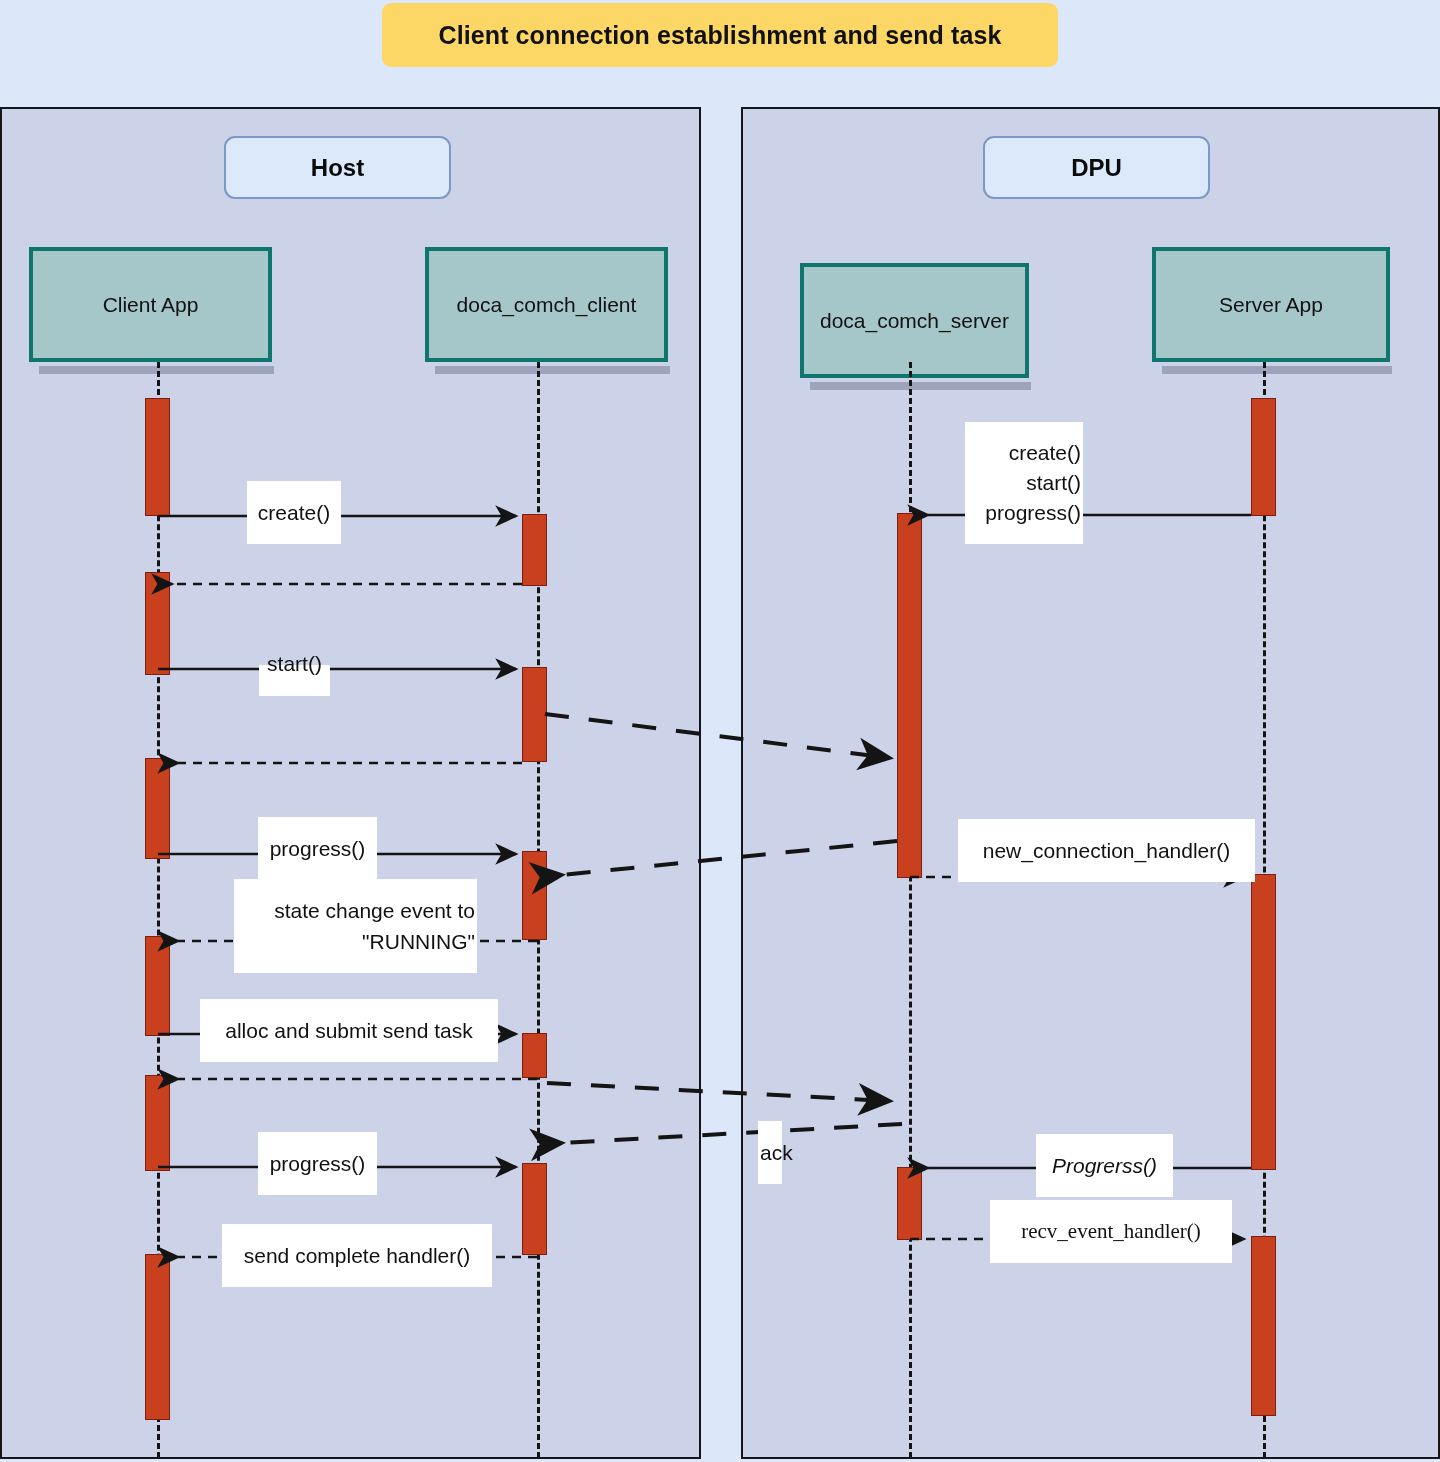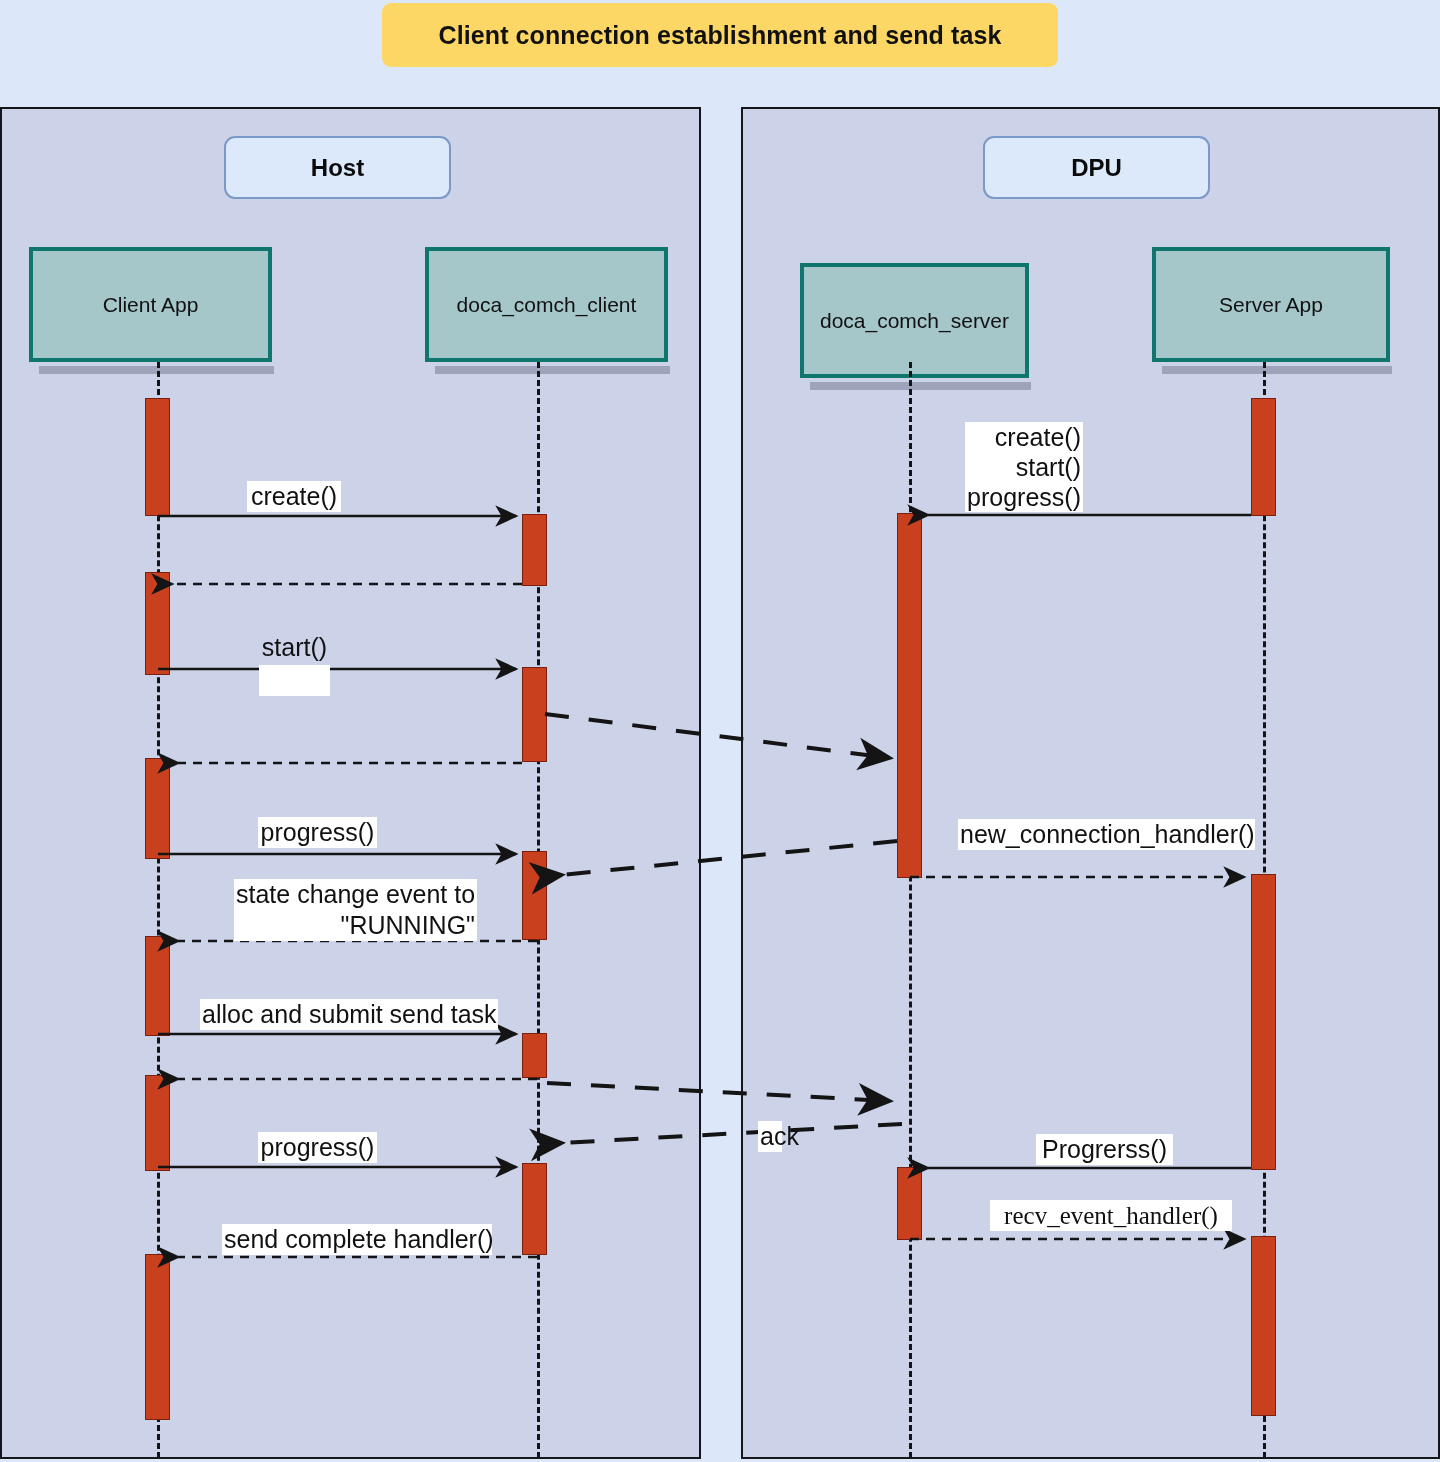--- a/index.html
+++ b/index.html
@@ -125,24 +125,24 @@
     width: 1440px;
     height: 1462px;
     pointer-events: none;
   }
 
   
   .msg-label {
     position: absolute;
     background: #ffffff;
     color: #111111;
-    font-size: 25px;
+    font-size: 21px;
     line-height: 31px;
     white-space: pre;
-    padding: 0 2px;
+    padding: 16px 2px;
     box-sizing: border-box;
   }
   .msg-label.center { text-align: center; }
   .msg-label.right  { text-align: right; }
   .ghost-box {
     position: absolute;
     background: #ffffff;
   }
 </style>
 </head>
@@ -268,19 +268,19 @@
 
   <div class="msg-label center" style="left:234px; top:879px; width:243px; line-height:31px;text-align:right;">state change event to
 "RUNNING"</div>
 
   <div class="msg-label center" style="left:200px; top:999px; width:298px;">alloc and submit send task</div>
 
   <div class="msg-label center" style="left:758px; top:1121px; width:24px;">ack</div>
 
   <div class="msg-label center" style="left:258px; top:1132px; width:119px;">progress()</div>
 
-  <div class="msg-label center" style="left:1036px; top:1134px; width:137px;">Progrerss()</div>
+  <div class="msg-label center" style="left:1036px; top:1134px; width:137px;font-style:italic;">Progrerss()</div>
 
   <div class="msg-label center" style="left:990px; top:1200px; width:242px;font-family:Liberation Serif, serif;">recv_event_handler()</div>
 
   <div class="msg-label center" style="left:222px; top:1224px; width:270px;">send complete handler()</div>
 
 </div>
 
 </body></html>

